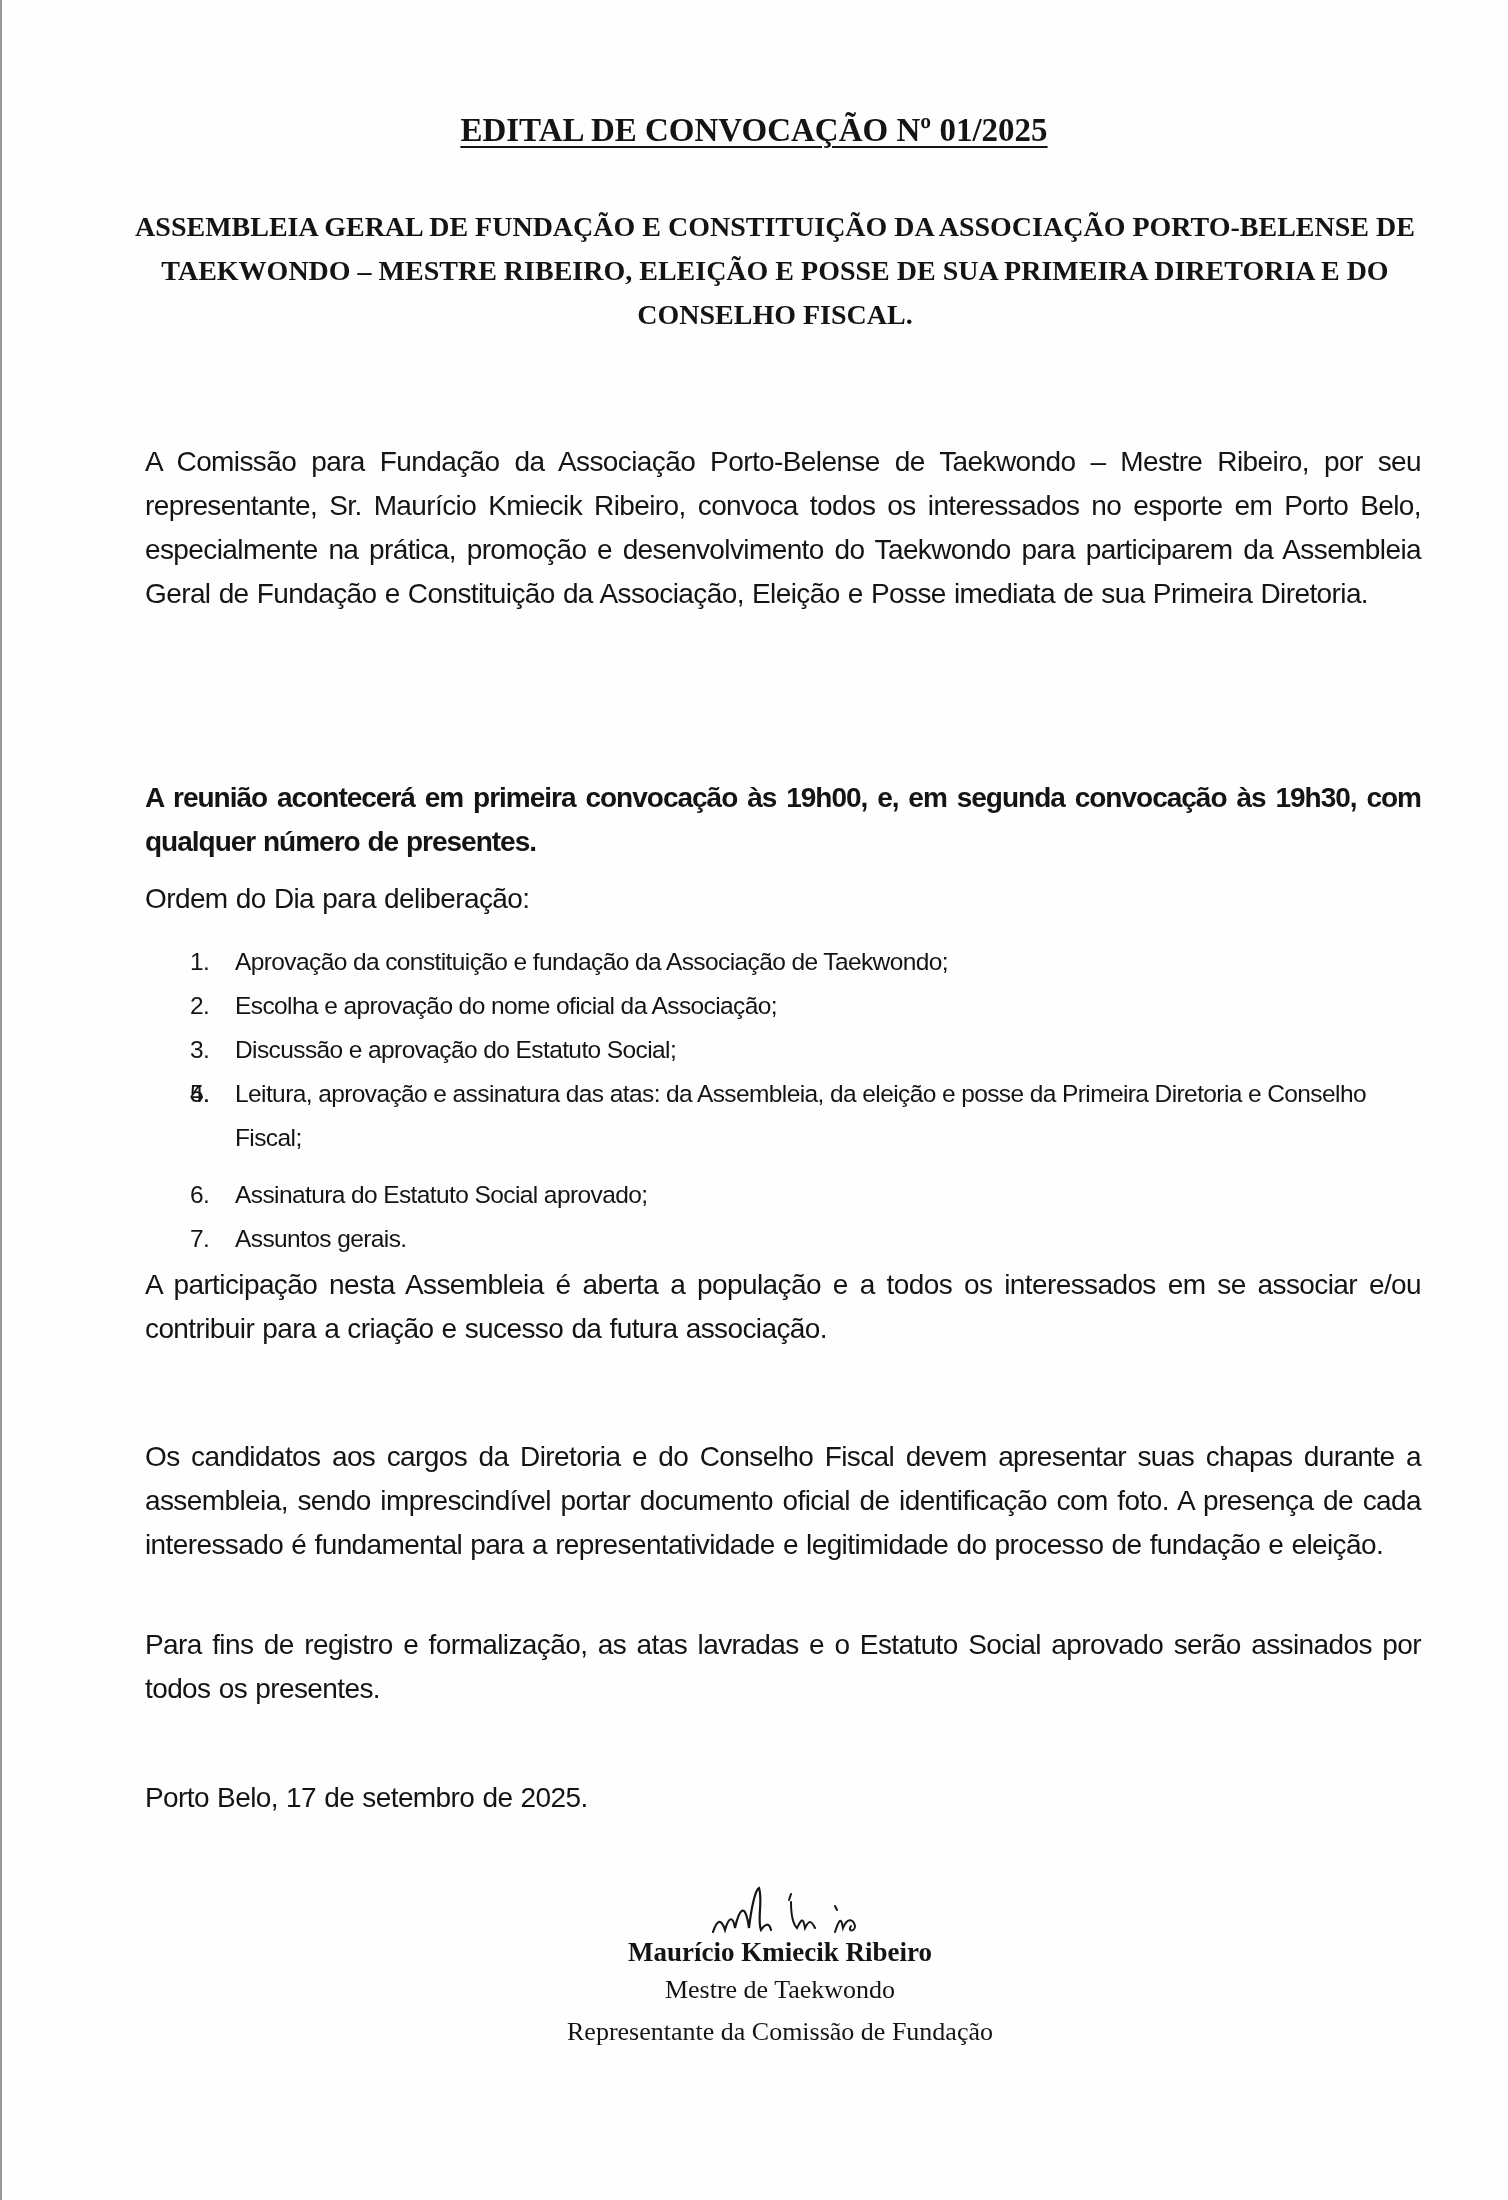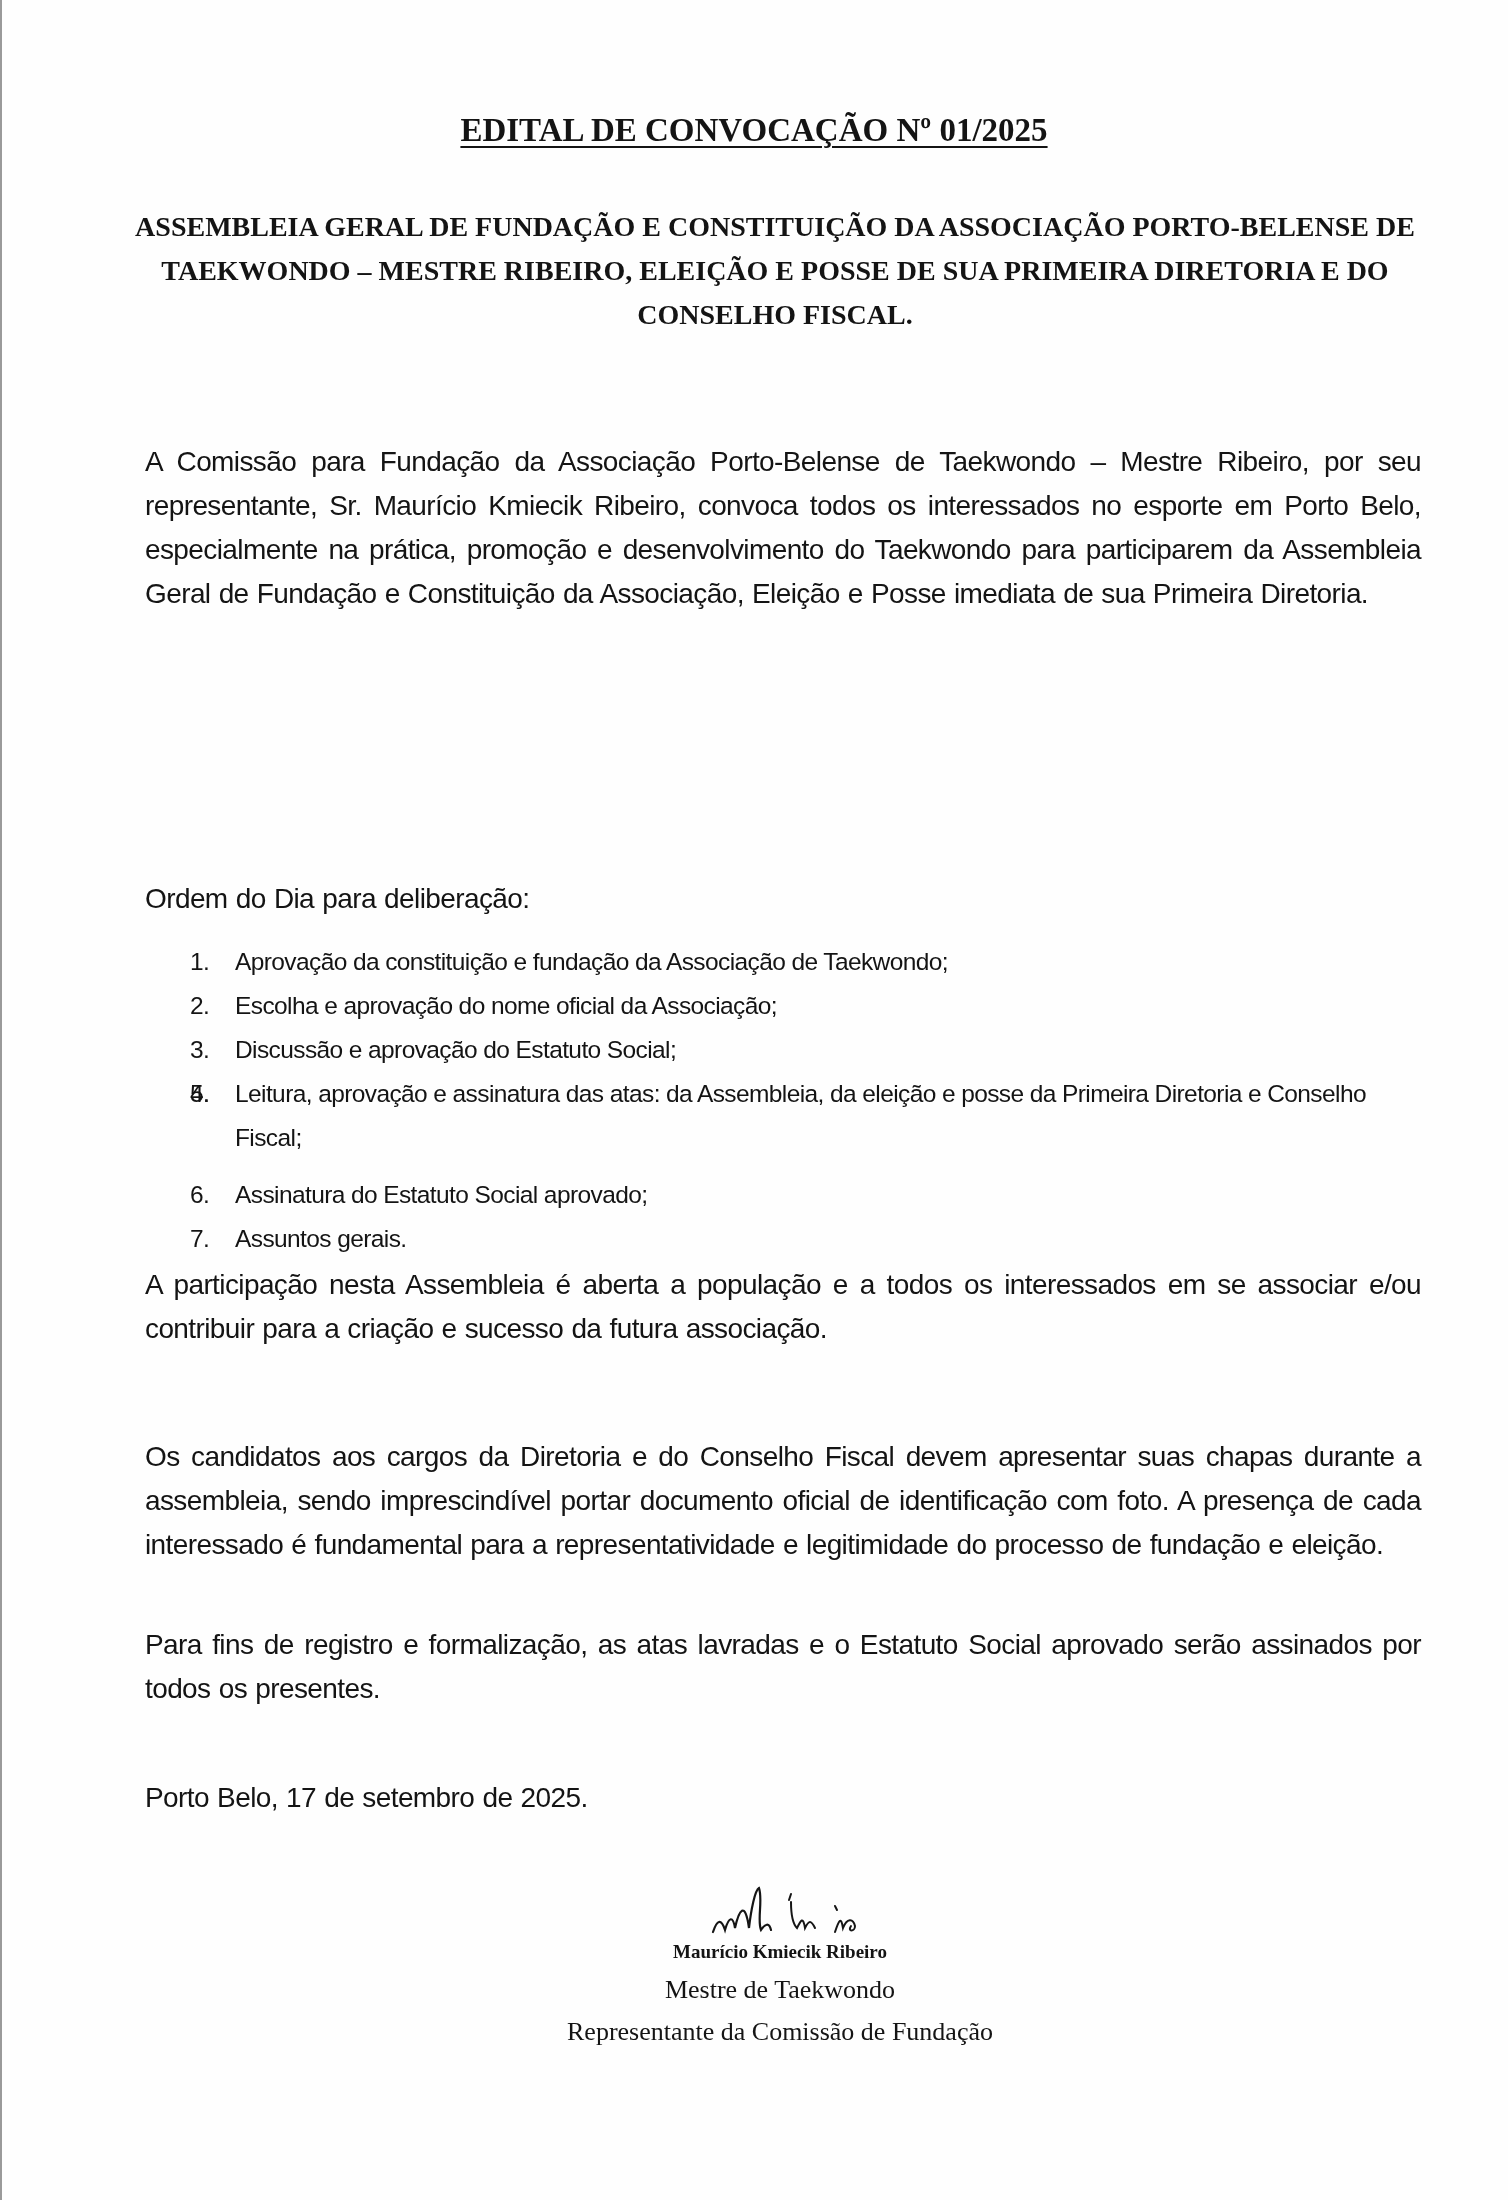--- a/index.html
+++ b/index.html
@@ -17,41 +17,44 @@
                font-size: 28px; line-height: 44px; text-align: justify; transform-origin: left top;
                letter-spacing: -0.6px; word-spacing: 1px; }
   .body-text p { margin: 0; }
   .bold { font-weight: bold; letter-spacing: -1px; }
   .list { position: absolute; left: 190px; width: 1230px; font-family: "Liberation Sans", sans-serif;
           font-size: 24.5px; line-height: 44px; letter-spacing: -0.6px; margin: 0; padding: 0; list-style: none; }
   .list li { position: relative; padding-left: 45px; margin-bottom: 0; }
   .list li .num { position: absolute; left: 0; top: 0; }
   .sig-block { position: absolute; left: 500px; width: 560px; top: 1905px; text-align: center;
                font-family: "Liberation Serif", serif; }
-  .sig-name { font-weight: bold; font-size: 19px; line-height: 34px; margin-top: 0; }
+  .sig-name { font-weight: bold; font-size: 27px; line-height: 34px; margin-top: 0; }
   .sig-role { font-size: 26px; line-height: 42px; }
   .signature { position: absolute; left: 705px; top: 1880px; width: 190px; height: 60px; }
 </style>
 </head>
 <body>
 
 <div class="page">
   <div class="edge"></div>
 
   <div class="title">
     <span>EDITAL DE CONVOCAÇÃO Nº 01/2025</span>
   </div>
 
   <div class="subtitle">ASSEMBLEIA GERAL DE FUNDAÇÃO E CONSTITUIÇÃO DA ASSOCIAÇÃO PORTO-BELENSE DE TAEKWONDO – MESTRE RIBEIRO, ELEIÇÃO E POSSE DE SUA PRIMEIRA DIRETORIA E DO CONSELHO FISCAL.</div>
 
   <div class="body-text" style="top:440px;">
     <p>A Comissão para Fundação da Associação Porto-Belense de Taekwondo – Mestre Ribeiro, por seu representante, Sr. Maurício Kmiecik Ribeiro, convoca todos os interessados no esporte em Porto Belo, especialmente na prática, promoção e desenvolvimento do Taekwondo para participarem da Assembleia Geral de Fundação e Constituição da Associação, Eleição e Posse imediata de sua Primeira Diretoria.</p>
   </div>
 
 
+  <div class="body-text bold" style="top:776px;">
+    <p>A reunião acontecerá em primeira convocação às 19h00, e, em segunda convocação às 19h30, com qualquer número de presentes.</p>
+  </div>
 
   <div class="body-text" style="top:877px;">
     <p>Ordem do Dia para deliberação:</p>
   </div>
 
   <ul class="list" style="top:940px;">
     <li style="margin-bottom:0;"><span class="num">1.</span><span>Aprovação da constituição e fundação da Associação de Taekwondo;</span></li>
     <li><span class="num">2.</span><span>Escolha e aprovação do nome oficial da Associação;</span></li>
     <li><span class="num">3.</span><span>Discussão e aprovação do Estatuto Social;</span></li>
     <li><span class="num">4.</span></li>

